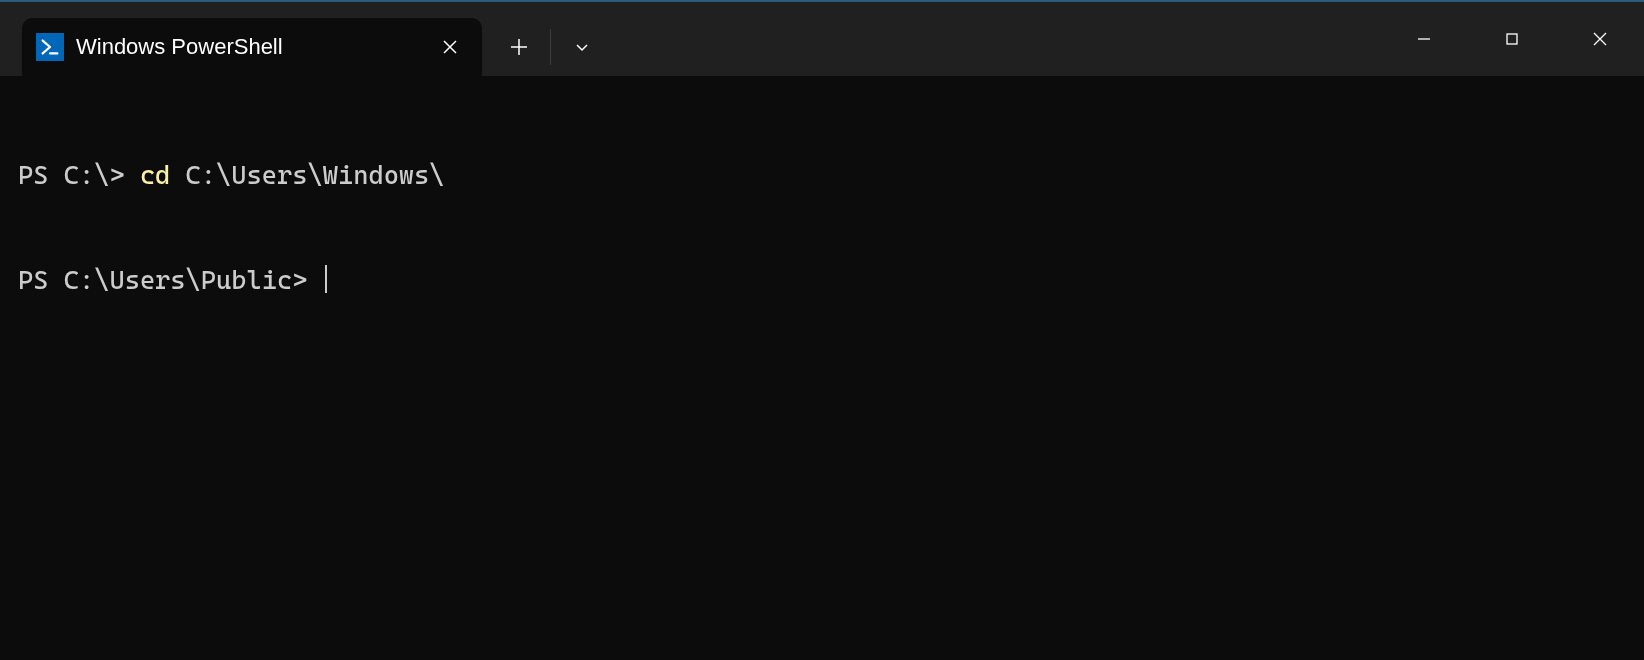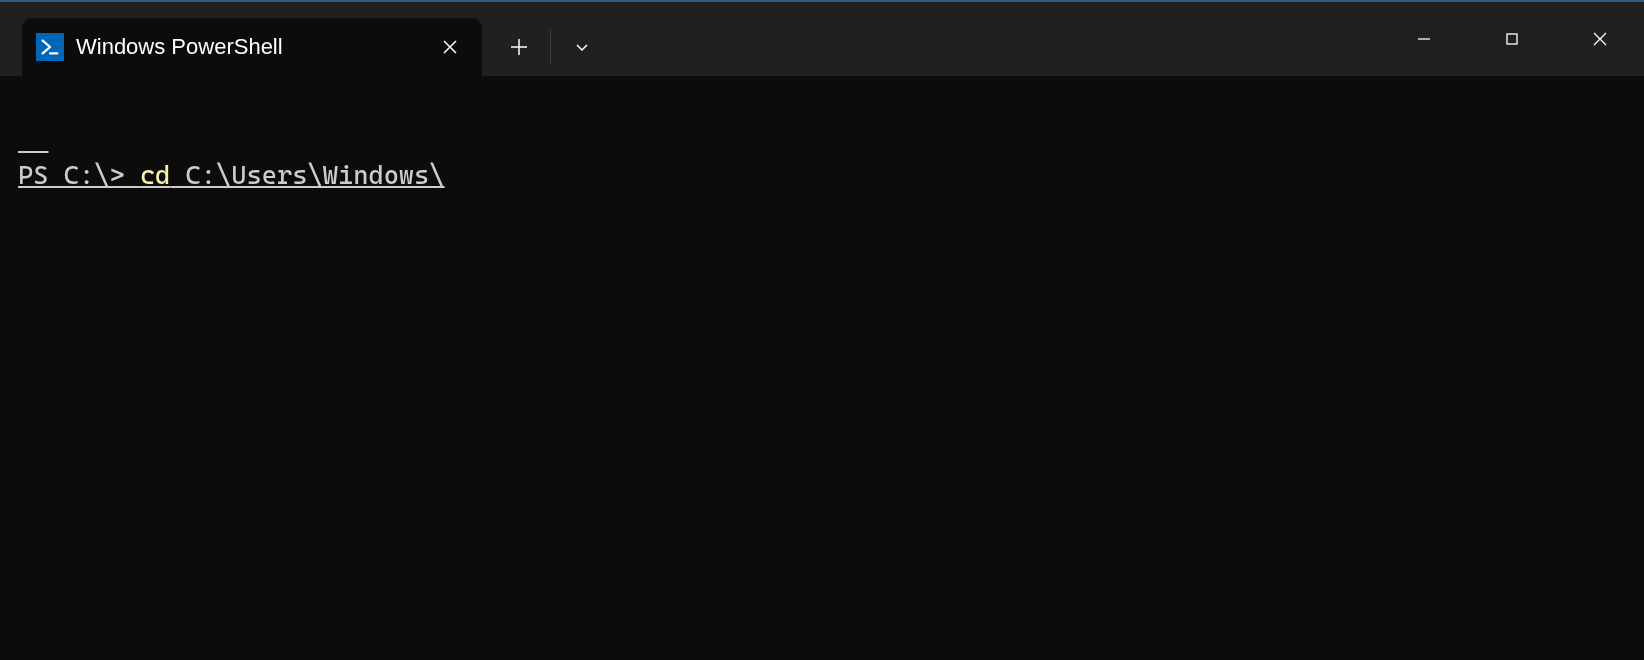--- a/index.html
+++ b/index.html
@@ -111,21 +111,20 @@
       color: #ffffff;
       cursor: pointer;
     }
     .terminal-body {
       padding: 12px 18px;
       font-family: "Cascadia Mono", "Consolas", monospace;
       font-size: 26px;
       line-height: 1.35;
       color: #cccccc;
       white-space: pre;
-      text-decoration: underline;
     }
     .term-line {
       display: flex;
     }
     .prompt {
       color: #cccccc;
     }
     .cmd-yellow {
       color: #f9f1a5;
     }
@@ -190,13 +189,14 @@
     <div class="win-btn close-win">
       <svg width="16" height="16" viewBox="0 0 16 16">
           <path d="M2 2 L14 14 M14 2 L2 14" stroke="#ffffff" stroke-width="1.3"></path>
         </svg>
     </div>
   </div>
 </div>
 
 <div class="terminal-body">
   <div class="term-line"><span class="prompt">PS C:\&gt; </span><span class="cmd-yellow">cd</span><span class="cmd-arg"> C:\Users\Windows\</span></div>
+  <div class="term-line"><span class="prompt">PS C:\Users\Public&gt; </span><span class="cursor"></span></div>
 </div>
 
 </body></html>

